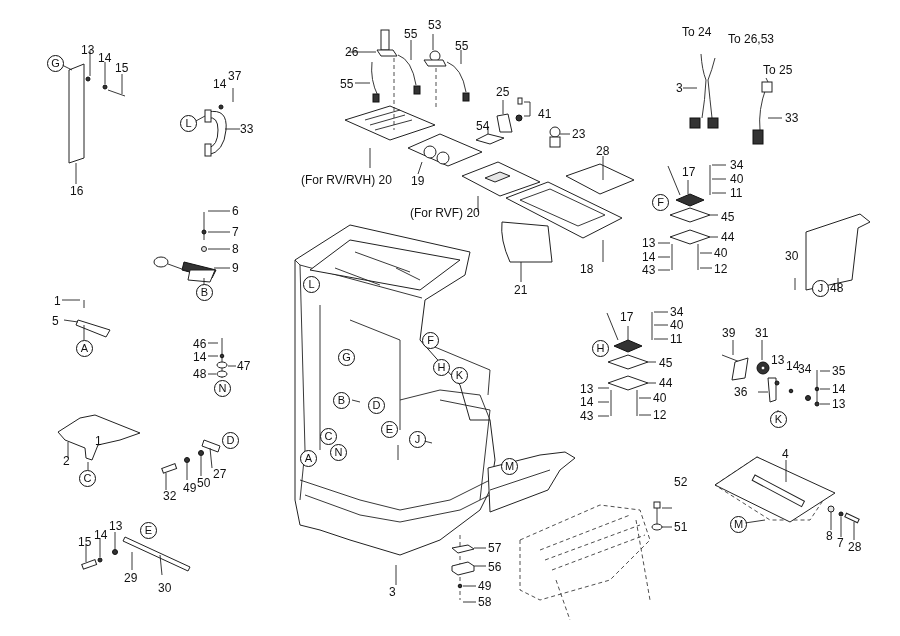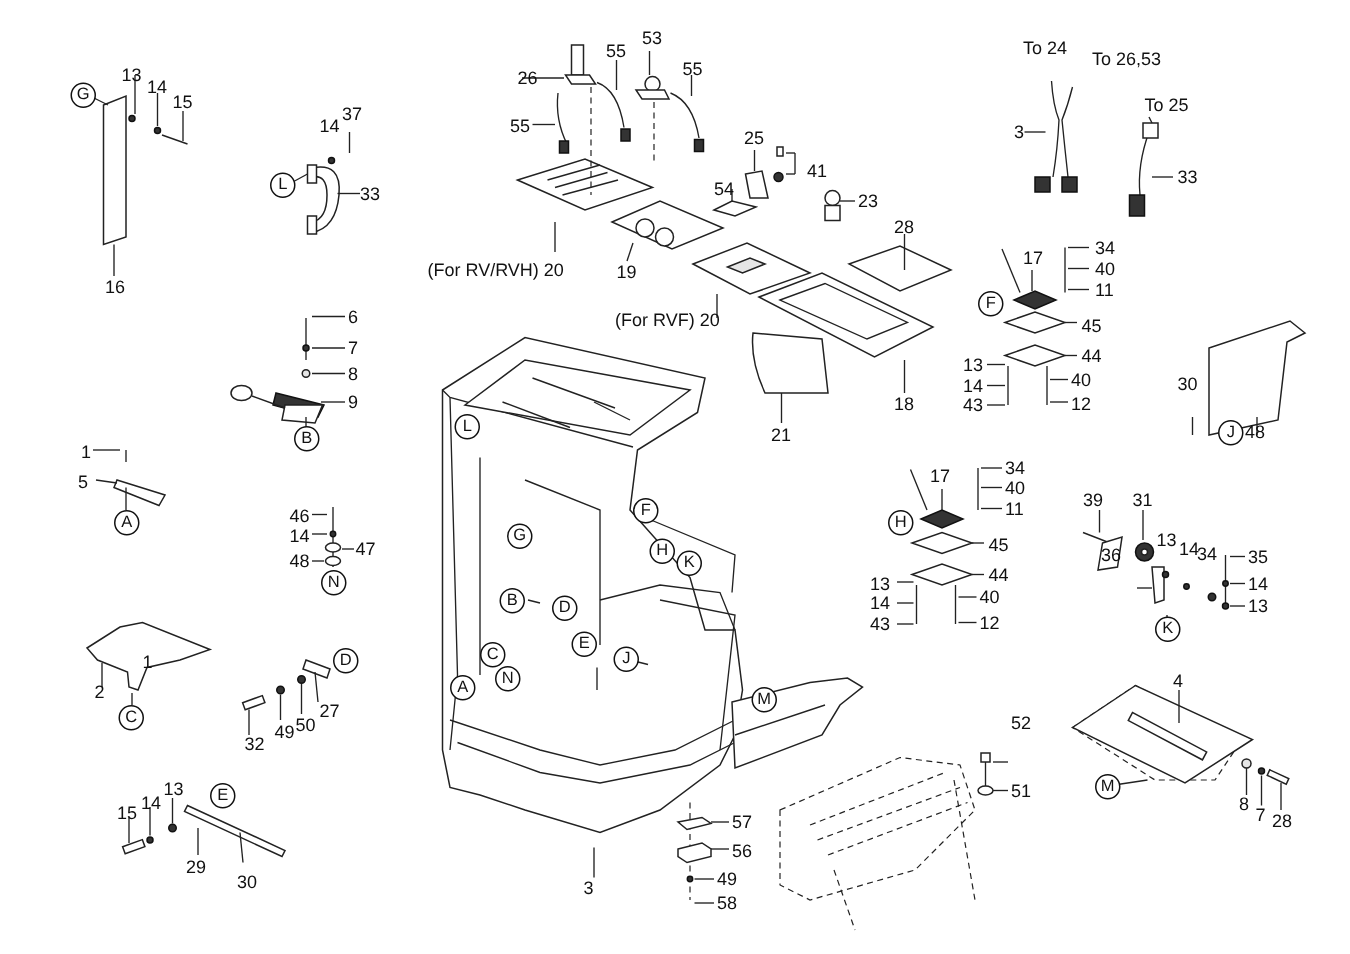--- a/index.html
+++ b/index.html
@@ -345,24 +345,24 @@
 <span class="lbl" style="left:345px;top:46px">26</span>
 <span class="lbl" style="left:404px;top:28px">55</span>
 <span class="lbl" style="left:428px;top:19px">53</span>
 <span class="lbl" style="left:455px;top:40px">55</span>
 <span class="lbl" style="left:340px;top:78px">55</span>
 <span class="lbl" style="left:496px;top:86px">25</span>
 <span class="lbl" style="left:538px;top:108px">41</span>
 <span class="lbl" style="left:476px;top:120px">54</span>
 <span class="lbl" style="left:572px;top:128px">23</span>
 <span class="lbl" style="left:596px;top:145px">28</span>
-<span class="lbl" style="left:285px;top:174px">(For RV/RVH) 20</span>
+<span class="lbl" style="left:301px;top:174px">(For RV/RVH) 20</span>
 <span class="lbl" style="left:411px;top:175px">19</span>
 <span class="lbl" style="left:410px;top:207px">(For RVF)  20</span>
-<span class="lbl" style="left:596px;top:263px">18</span>
+<span class="lbl" style="left:580px;top:263px">18</span>
 <span class="lbl" style="left:514px;top:284px">21</span>
 
 <span class="lbl" style="left:682px;top:26px">To 24</span>
 <span class="lbl" style="left:728px;top:33px">To 26,53</span>
 <span class="lbl" style="left:676px;top:82px">3</span>
 <span class="lbl" style="left:763px;top:64px">To 25</span>
 <span class="lbl" style="left:785px;top:112px">33</span>
 
 <span class="lbl" style="left:682px;top:166px">17</span>
 <span class="lbl" style="left:730px;top:159px">34</span>
@@ -391,21 +391,21 @@
 <span class="lbl" style="left:653px;top:409px">12</span>
 
 <span class="lbl" style="left:722px;top:327px">39</span>
 <span class="lbl" style="left:755px;top:327px">31</span>
 <span class="lbl" style="left:771px;top:354px">13</span>
 <span class="lbl" style="left:786px;top:360px">14</span>
 <span class="lbl" style="left:798px;top:363px">34</span>
 <span class="lbl" style="left:832px;top:365px">35</span>
 <span class="lbl" style="left:832px;top:383px">14</span>
 <span class="lbl" style="left:832px;top:398px">13</span>
-<span class="lbl" style="left:734px;top:364px">36</span>
+<span class="lbl" style="left:734px;top:386px">36</span>
 
 <span class="lbl" style="left:782px;top:448px">4</span>
 <span class="lbl" style="left:826px;top:530px">8</span>
 <span class="lbl" style="left:837px;top:537px">7</span>
 <span class="lbl" style="left:848px;top:541px">28</span>
 
 <span class="lbl" style="left:674px;top:476px">52</span>
 <span class="lbl" style="left:674px;top:521px">51</span>
 
 <span class="lbl" style="left:488px;top:542px">57</span>

